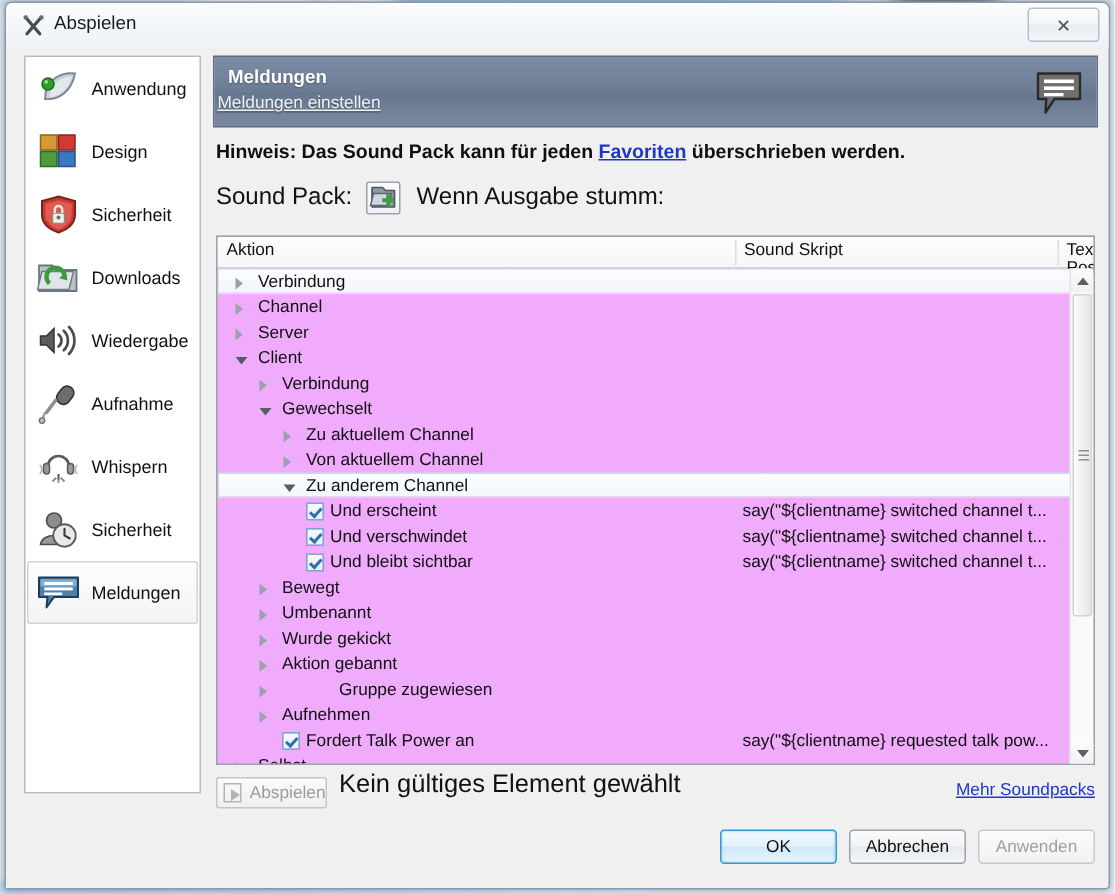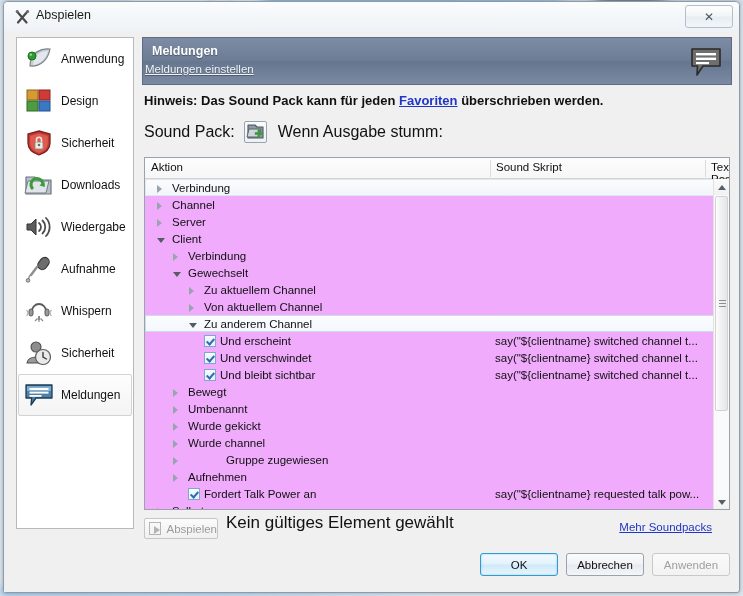--- a/index.html
+++ b/index.html
@@ -453,21 +453,21 @@
     color: #9b9b9b;
   }
   .status-txt {
     position: absolute;
     left: 84px; top: 476px;
     font-size: 17px;
     color: #111;
   }
   .more-link {
     position: absolute;
-    right: 20px; top: 484px;
+    right: 2px; top: 484px;
     font-size: 11.5px;
     color: #2036c8;
     text-decoration: underline;
   }
 
   .btn-row {
     position: absolute;
     right: 2px; top: 516px;
     display: flex;
     gap: 8px;
@@ -730,21 +730,21 @@
             <div class="trow">
               <span class="tw-arrow closed" style="left: 27px;"></span>
               <span class="tlabel" style="left: 42px;">Umbenannt</span>
             </div>
             <div class="trow">
               <span class="tw-arrow closed" style="left: 27px;"></span>
               <span class="tlabel" style="left: 42px;">Wurde gekickt</span>
             </div>
             <div class="trow">
               <span class="tw-arrow closed" style="left: 27px;"></span>
-              <span class="tlabel" style="left: 42px;">Wurde channel</span>
+              <span class="tlabel" style="left: 42px;">Aktion gebannt</span>
             </div>
             <div class="trow">
               <span class="tw-arrow closed" style="left: 27px;"></span>
               <span class="tlabel" style="left: 42px; margin-left: 38px;">Gruppe zugewiesen</span>
             </div>
             <div class="trow">
               <span class="tw-arrow closed" style="left: 27px;"></span>
               <span class="tlabel" style="left: 42px;">Aufnehmen</span>
             </div>
             <div class="trow">

